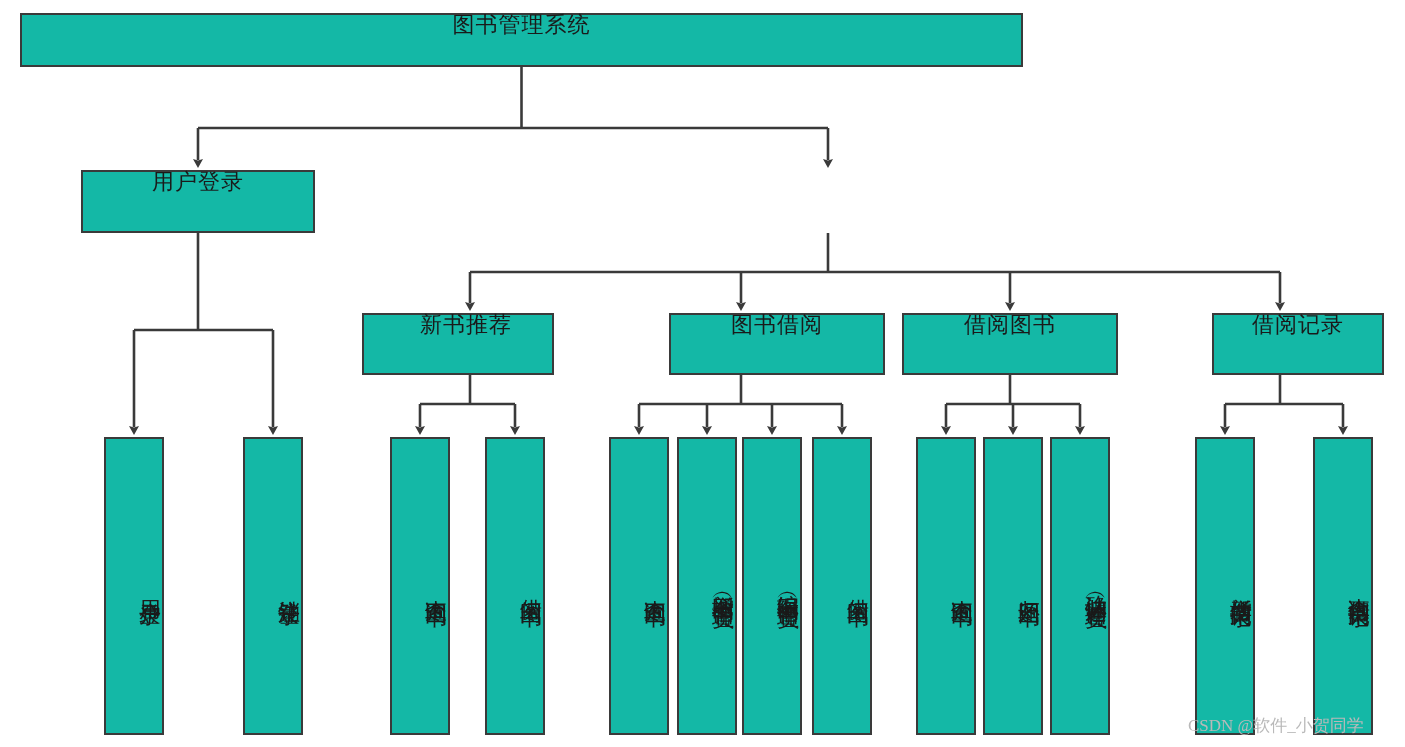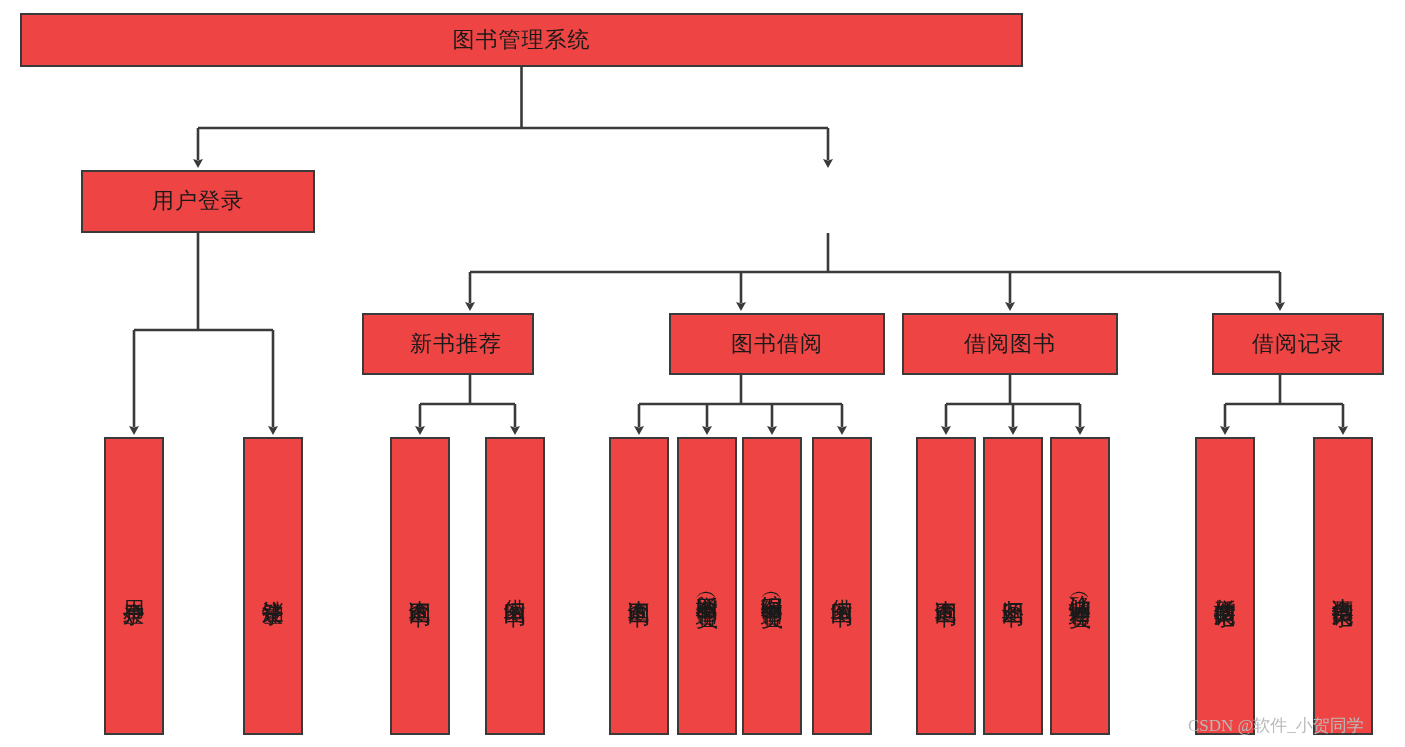--- a/index.html
+++ b/index.html
@@ -22,27 +22,28 @@
   svg#edges {
     position: absolute;
     left: 0;
     top: 0;
     width: 1405px;
     height: 747px;
   }
   .node {
     position: absolute;
     box-sizing: border-box;
-    background: #ef4444;
+    background: #14b8a6;
     border: 2.5px solid #3a3a3a;
     display: flex;
-    align-items: center;
+    align-items: flex-start;
     justify-content: center;
     color: #1a1a1a;
     z-index: 2;
+    font-family: Liberation Mono, monospace;
   }
   .node.horizontal {
     font-size: 22px;
     letter-spacing: 1px;
     line-height: 1.1;
   }
   .node.vertical {
     writing-mode: vertical-rl;
     text-orientation: upright;
     font-size: 22px;
@@ -123,21 +124,21 @@
   </svg>
 
   <div class="node horizontal" style="left:20px;top:13px;width:1003px;height:54px;">
     <span>图书管理系统</span>
   </div>
 
   <div class="node horizontal" style="left:81px;top:170px;width:234px;height:63px;">
     <span>用户登录</span>
   </div>
 
-  <div class="node horizontal" style="left:362px;top:313px;width:172px;height:62px;padding-left:16px;">
+  <div class="node horizontal" style="left:362px;top:313px;width:192px;height:62px;padding-left:16px;">
     <span>新书推荐</span>
   </div>
   <div class="node horizontal" style="left:633px;top:313px;width:216px;height:62px;margin-left:36px;">
     <span>图书借阅</span>
   </div>
   <div class="node horizontal" style="left:902px;top:313px;width:216px;height:62px;">
     <span>借阅图书</span>
   </div>
   <div class="node horizontal" style="left:1212px;top:313px;width:172px;height:62px;">
     <span>借阅记录</span>

